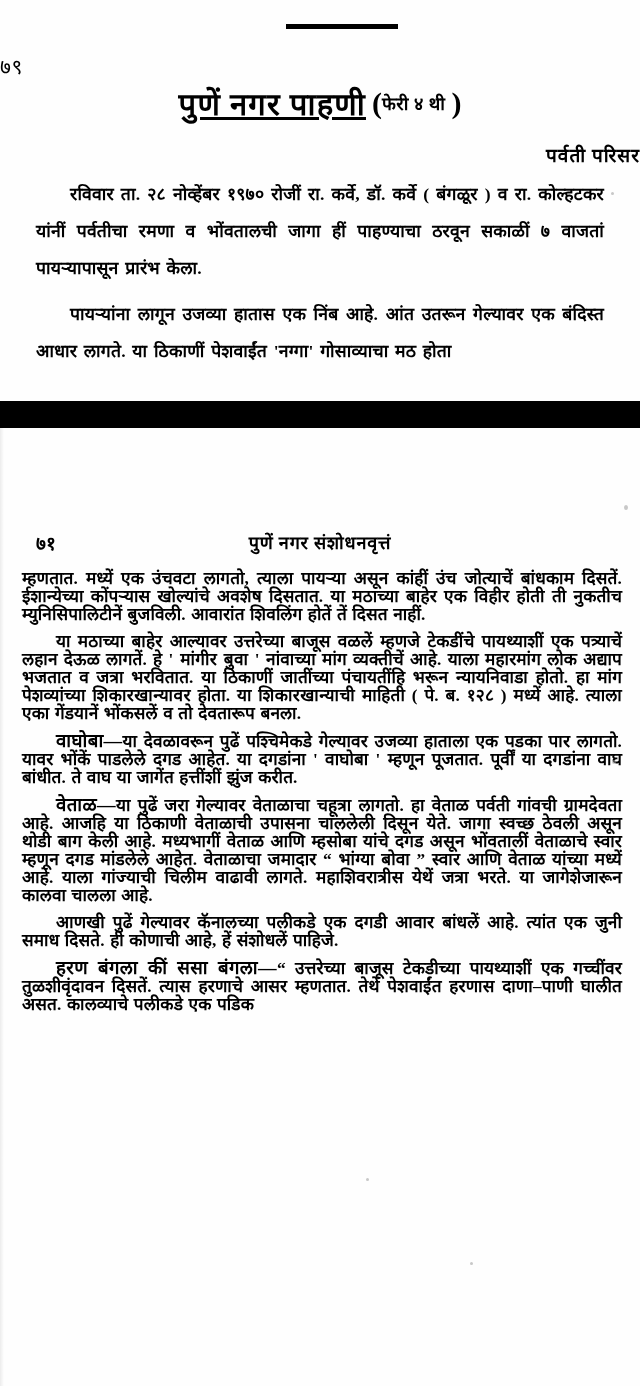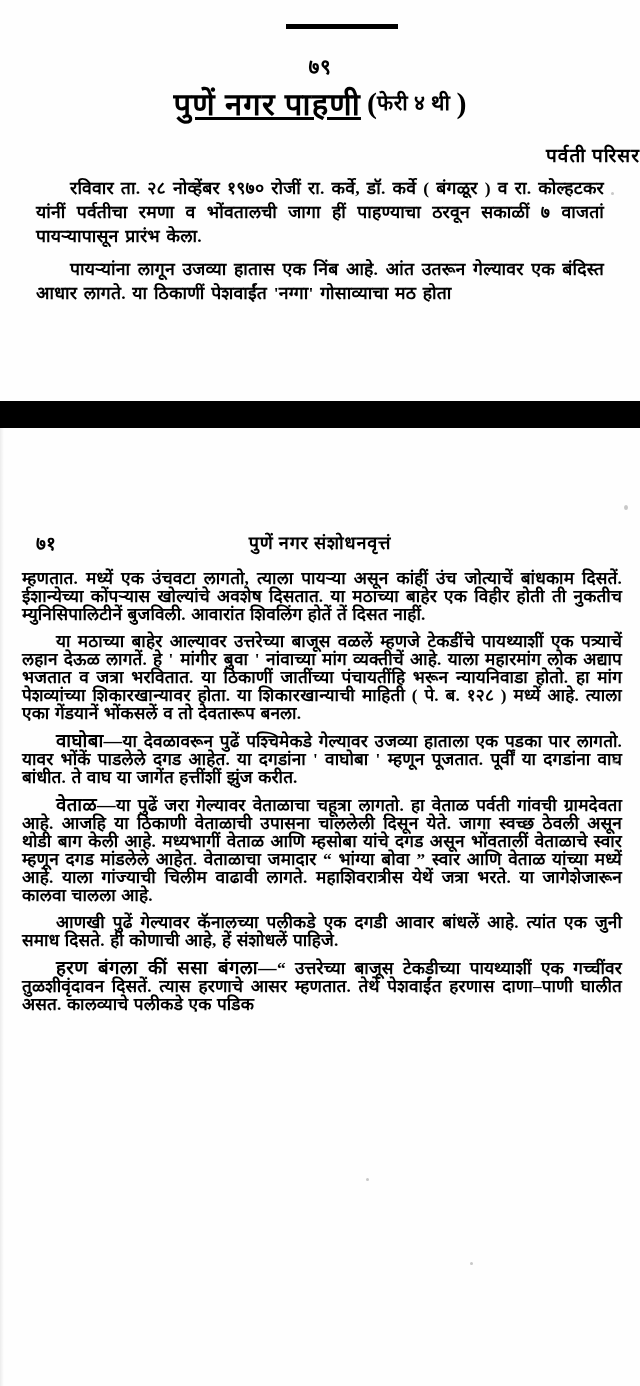--- a/index.html
+++ b/index.html
@@ -44,23 +44,23 @@
     height: 5px;
     background: #000;
   }
 
   
   .folio-top {
     position: absolute;
     top: 52px;
     left: 0;
     width: 640px;
-    text-align: center;
+    text-align: left;
     font-size: 21px;
-    font-weight: 700;
+    font-weight: 400;
     letter-spacing: .5px;
   }
 
   
   .title-line {
     position: absolute;
     top: 82px;
     left: 0;
     width: 640px;
     text-align: center;
@@ -72,21 +72,21 @@
     letter-spacing: 1.2px;
     text-decoration: underline;
   }
   .title-paren {
     font-size: 30px;
     font-weight: 700;
     vertical-align: 2px;
     margin-left: 6px;
   }
   .title-sub-inline {
-    font-size: 21px;
+    font-size: 18px;
     font-weight: 700;
     vertical-align: 5px;
     letter-spacing: .5px;
   }
 
   .subtitle {
     position: absolute;
     top: 142px;
     left: 0;
     width: 640px;
@@ -119,21 +119,21 @@
     text-justify: inter-word;
     font-weight: 600;
     letter-spacing: .15px;
     word-spacing: 1px;
   }
   p.para.indent { text-indent: 34px; }
   p.para.tight  { margin-bottom: 18px; }
 
   .body-top p.para {
     font-size: 17.6px;
-    line-height: 24px;
+    line-height: 37px;
     letter-spacing: .2px;
     word-spacing: 2px;
   }
   .emph-name { font-weight: 800; letter-spacing: .4px; }
   .lead-term { font-weight: 800; font-size: 18.6px; letter-spacing: .4px; }
 
   
   .band {
     position: absolute;
     left: 0;

